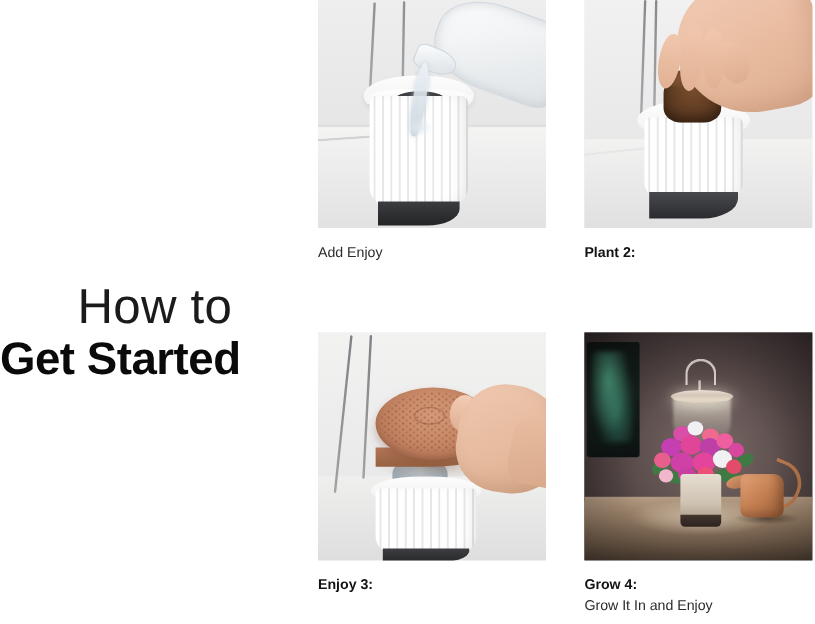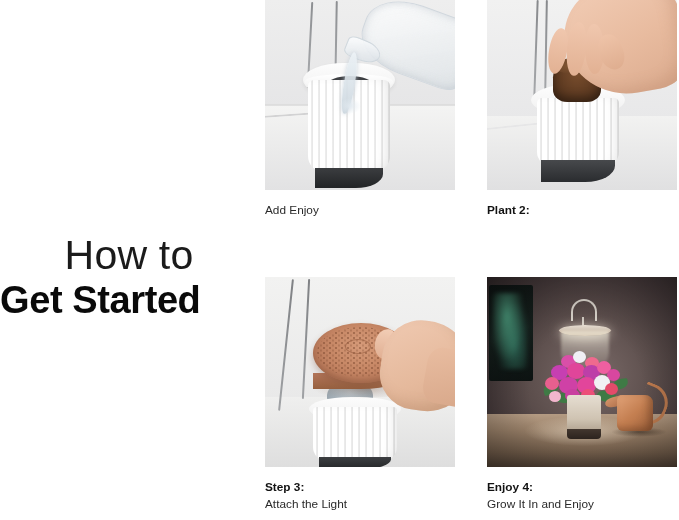--- a/index.html
+++ b/index.html
@@ -565,22 +565,21 @@
         <div class="disc-shadow"></div>
         <div class="disc-edge"></div>
         <div class="disc"></div>
         <div class="disc-perf"></div>
         <div class="disc-center"></div>
         <div class="thumb"></div>
         <div class="hand"></div>
         <div class="wrist"></div>
       </div>
       <div class="step-caption">
-        <span class="step-label">Step 3:</span>
-        <span class="step-desc">Attach the Light</span>
+        <span class="step-label">Enjoy 3:</span>
       </div>
     </div>
 
     <div class="step-cell c2 r2">
       <div class="step-photo p4">
         <div class="backwall"></div>
         <div class="tv"></div>
         <div class="aurora"></div>
         <div class="table"></div>
         <div class="table-glow"></div>
@@ -616,19 +615,19 @@
 
         <div class="potw"></div>
         <div class="potw-base"></div>
         <div class="can-shadow"></div>
         <div class="can-handle"></div>
         <div class="can-spout"></div>
         <div class="can"></div>
         <div class="vignette"></div>
       </div>
       <div class="step-caption">
-        <span class="step-label">Enjoy 4:</span>
+        <span class="step-label">Grow 4:</span>
         <span class="step-desc">Grow It In and Enjoy</span>
       </div>
     </div>
 
   </div>
 </div>
 
 </body></html>

